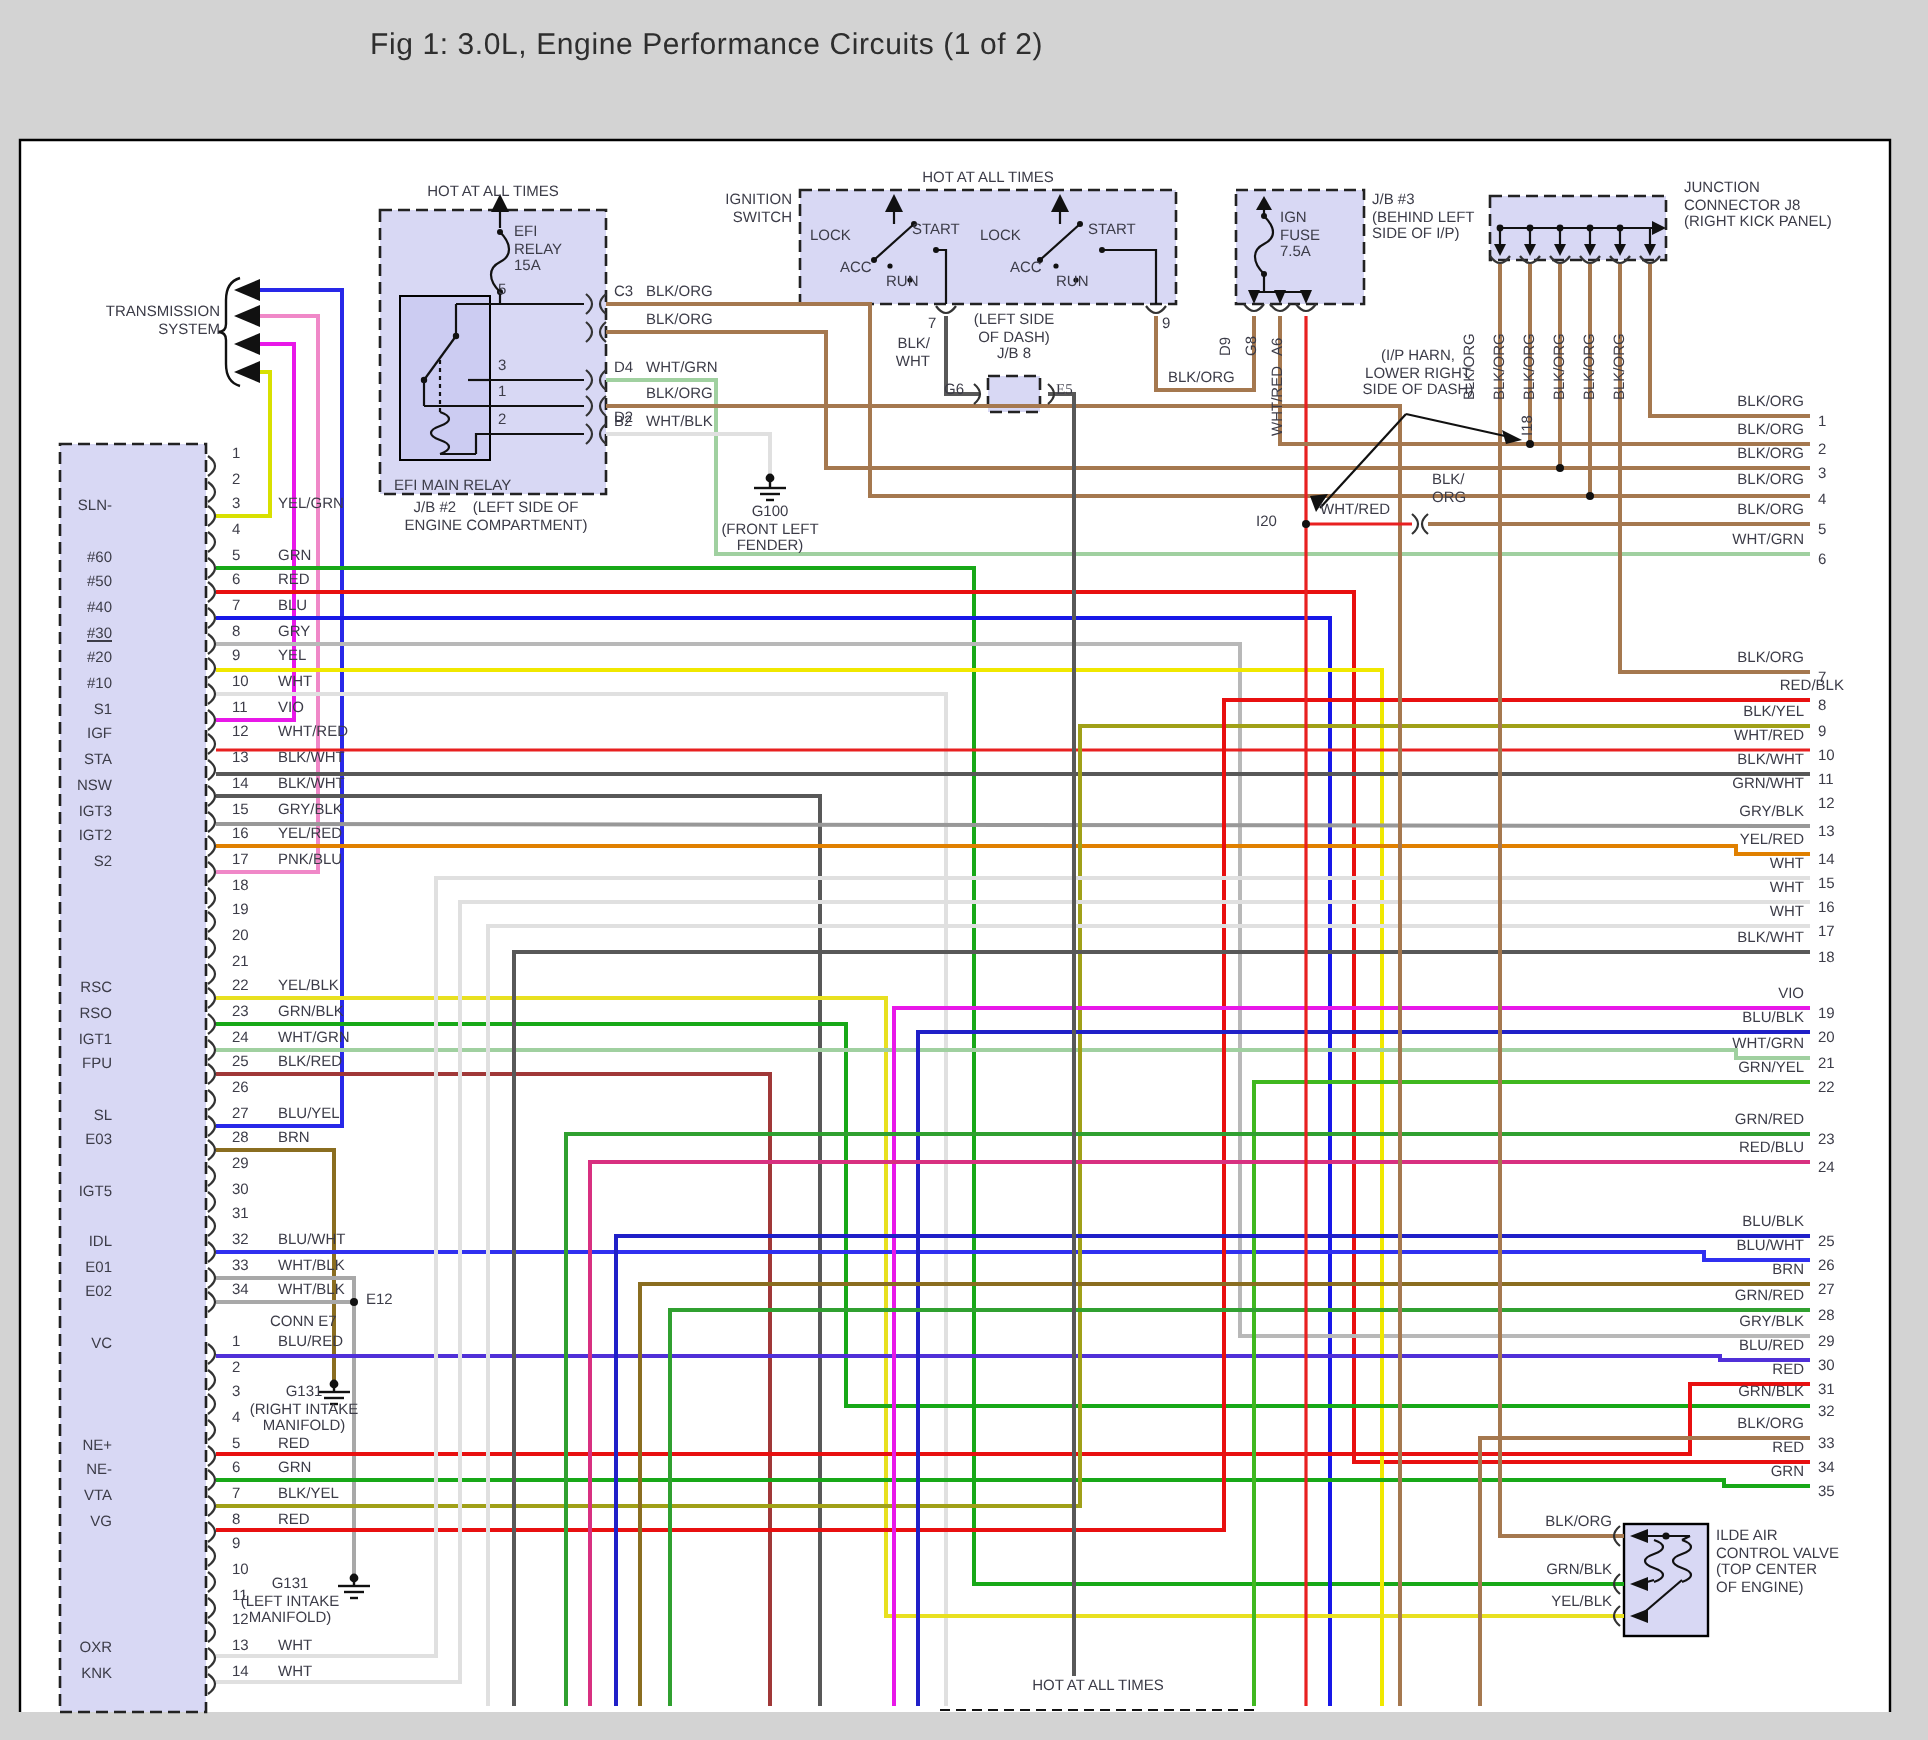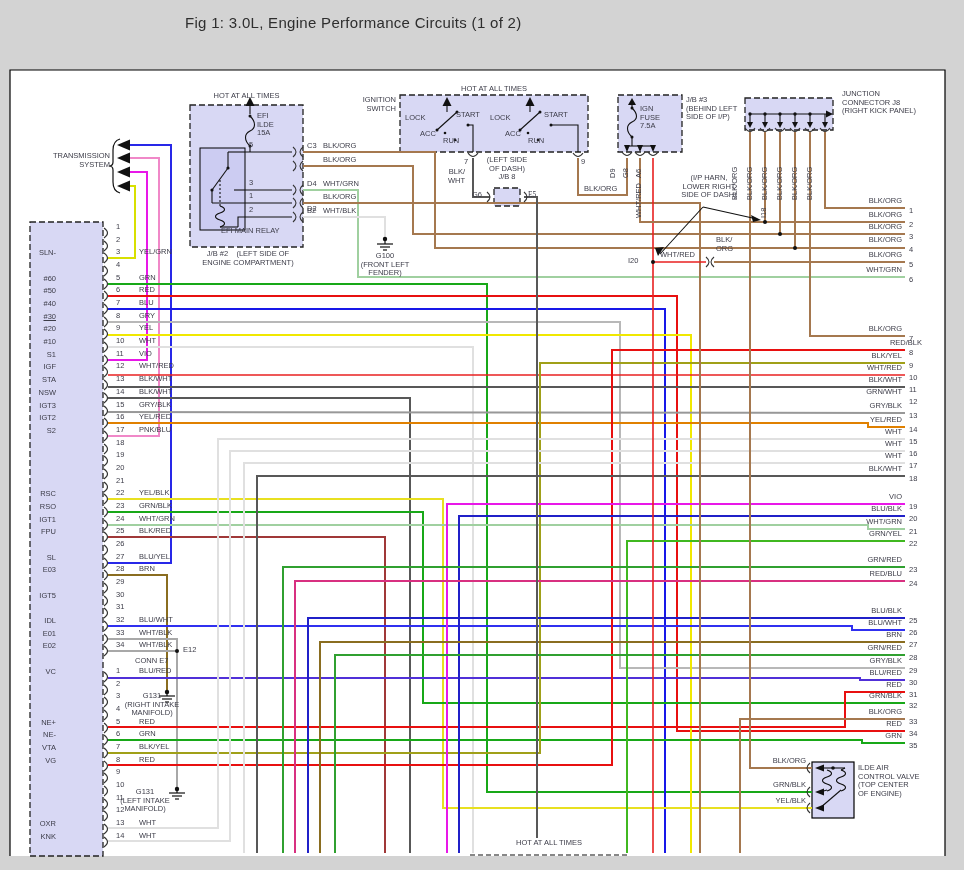--- a/index.html
+++ b/index.html
@@ -326,23 +326,23 @@
 </svg>
 
 <div id="overlay">
   <div id="title">Fig 1: 3.0L, Engine Performance Circuits (1 of 2)</div>
 
   <div class="lbl rt" style="left:28px;top:152px;width:82px;">TRANSMISSION
 SYSTEM</div>
 
   <div class="lbl ctr" style="left:190px;top:92px;width:113px;">HOT AT ALL TIMES</div>
   <div class="lbl" style="left:257px;top:112px;">EFI
-ILDE
+RELAY
 15A</div>
-  <div class="lbl" style="left:197px;top:227px;margin-left:24px;">EFI MAIN RELAY</div>
+  <div class="lbl" style="left:197px;top:239px;">EFI MAIN RELAY</div>
   <div class="lbl ctr" style="left:173px;top:250px;width:150px;">J/B #2    (LEFT SIDE OF
 ENGINE COMPARTMENT)</div>
 
   <div class="lbl ctr" style="left:345px;top:252px;width:80px;">G100
 (FRONT LEFT
 FENDER)</div>
 
   <div class="lbl rt" style="left:330px;top:96px;width:66px;">IGNITION
 SWITCH</div>
   <div class="lbl ctr" style="left:400px;top:85px;width:188px;">HOT AT ALL TIMES</div>

